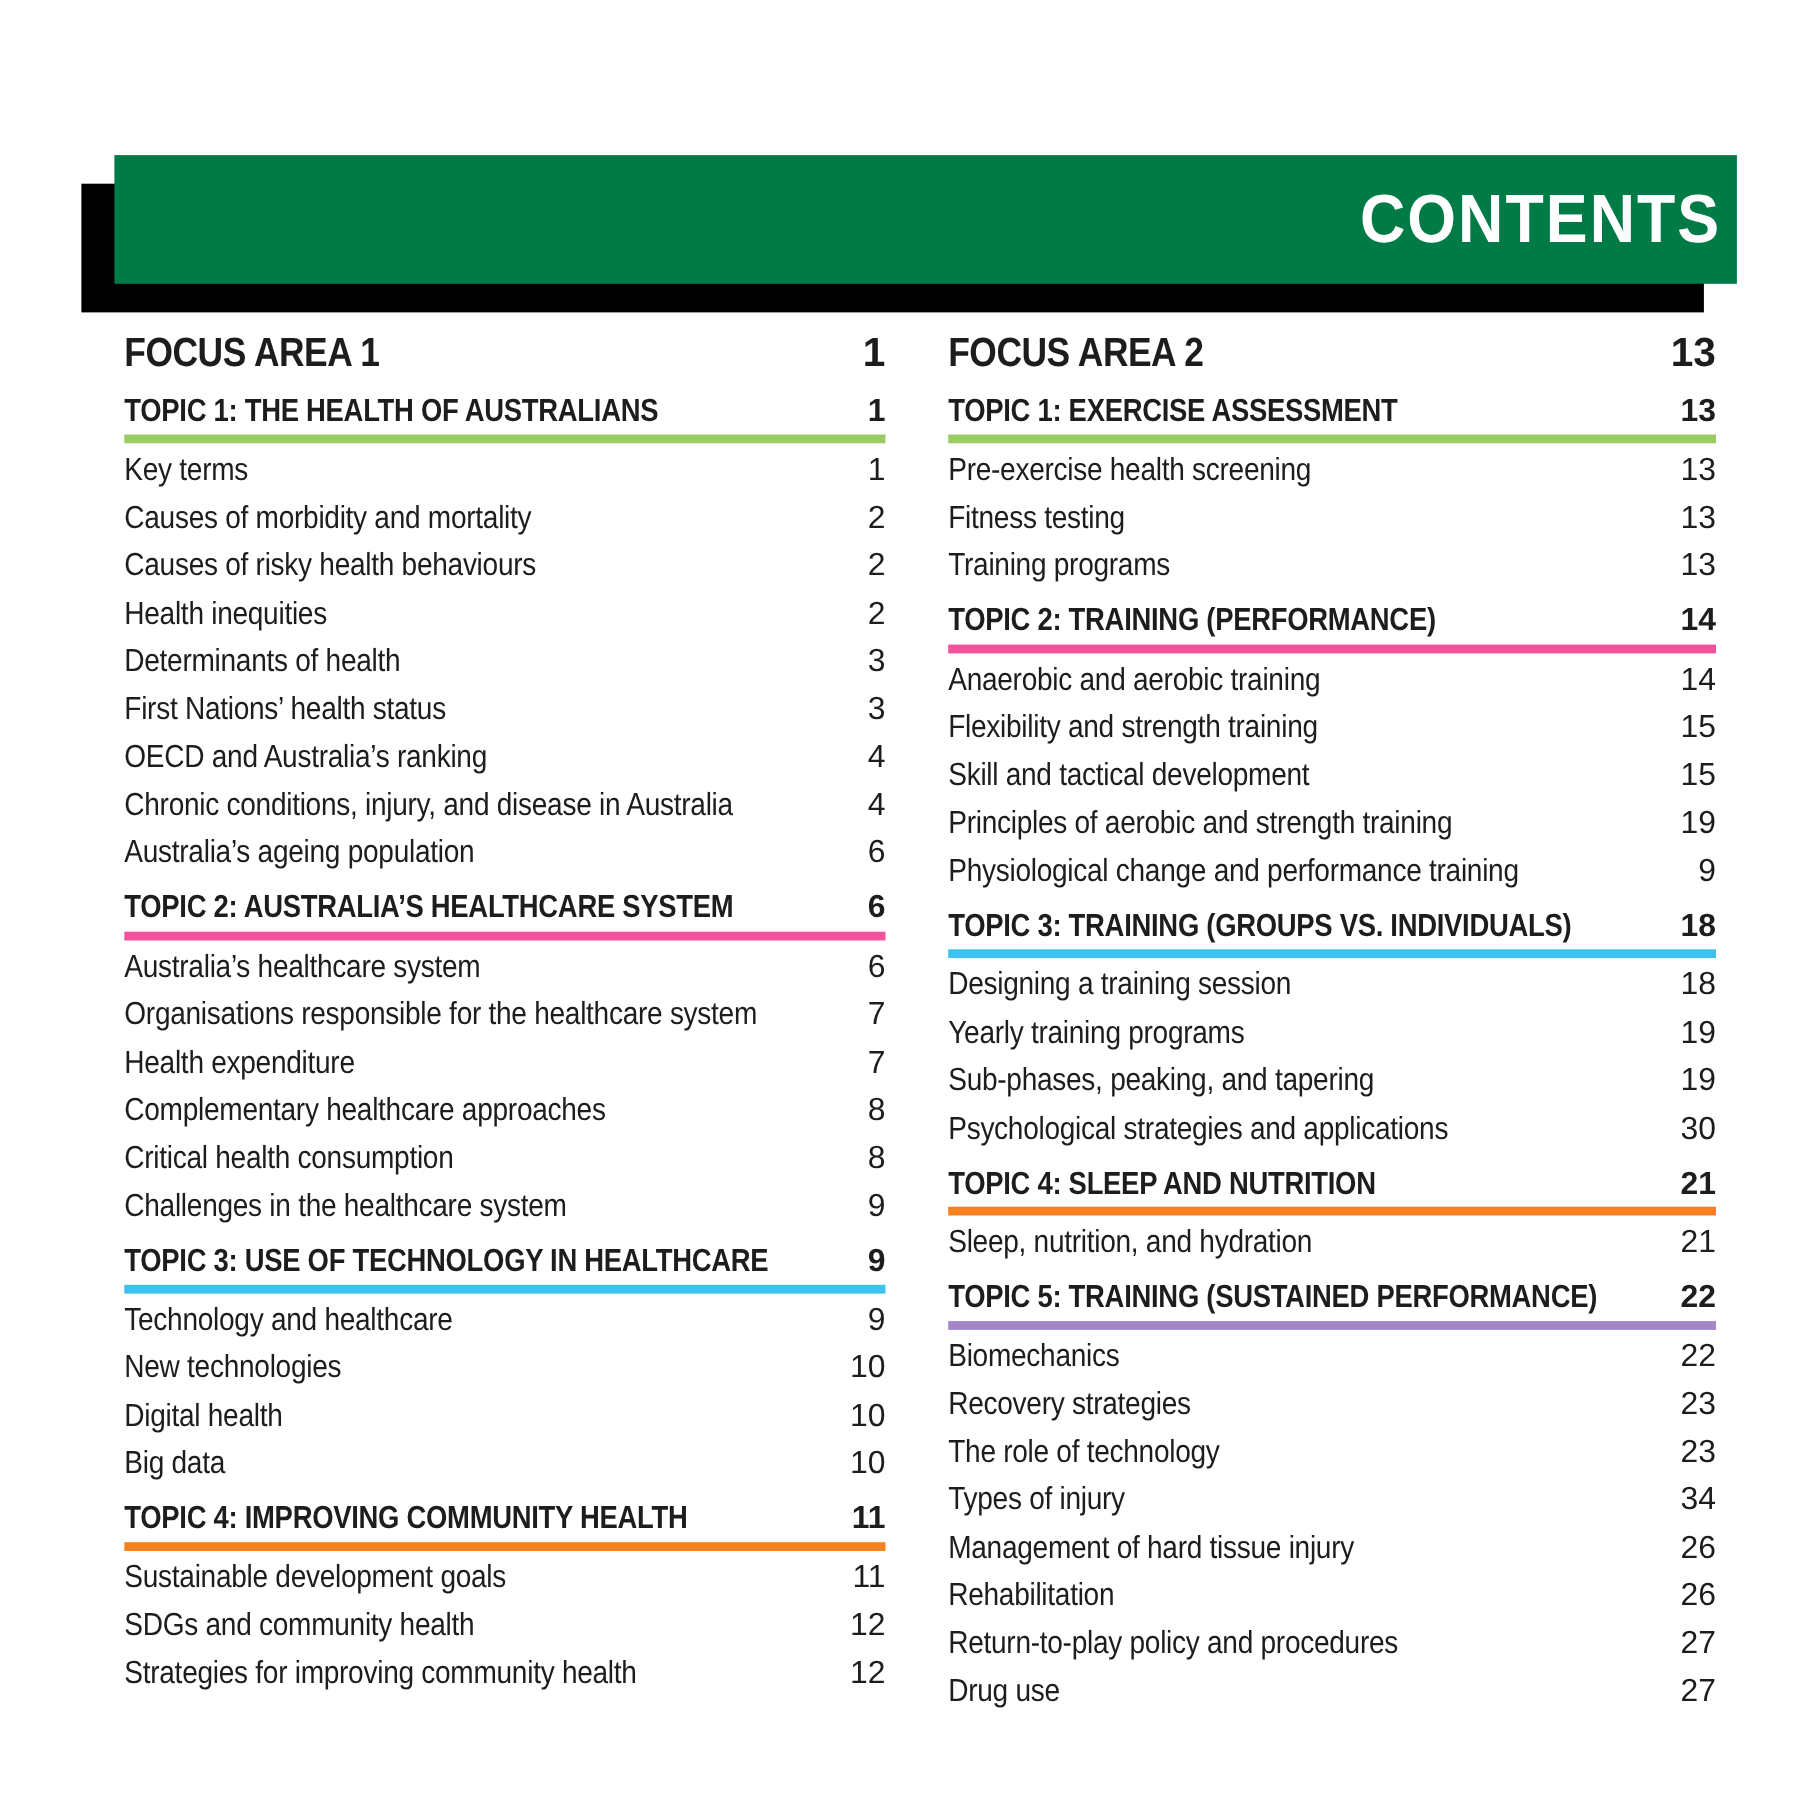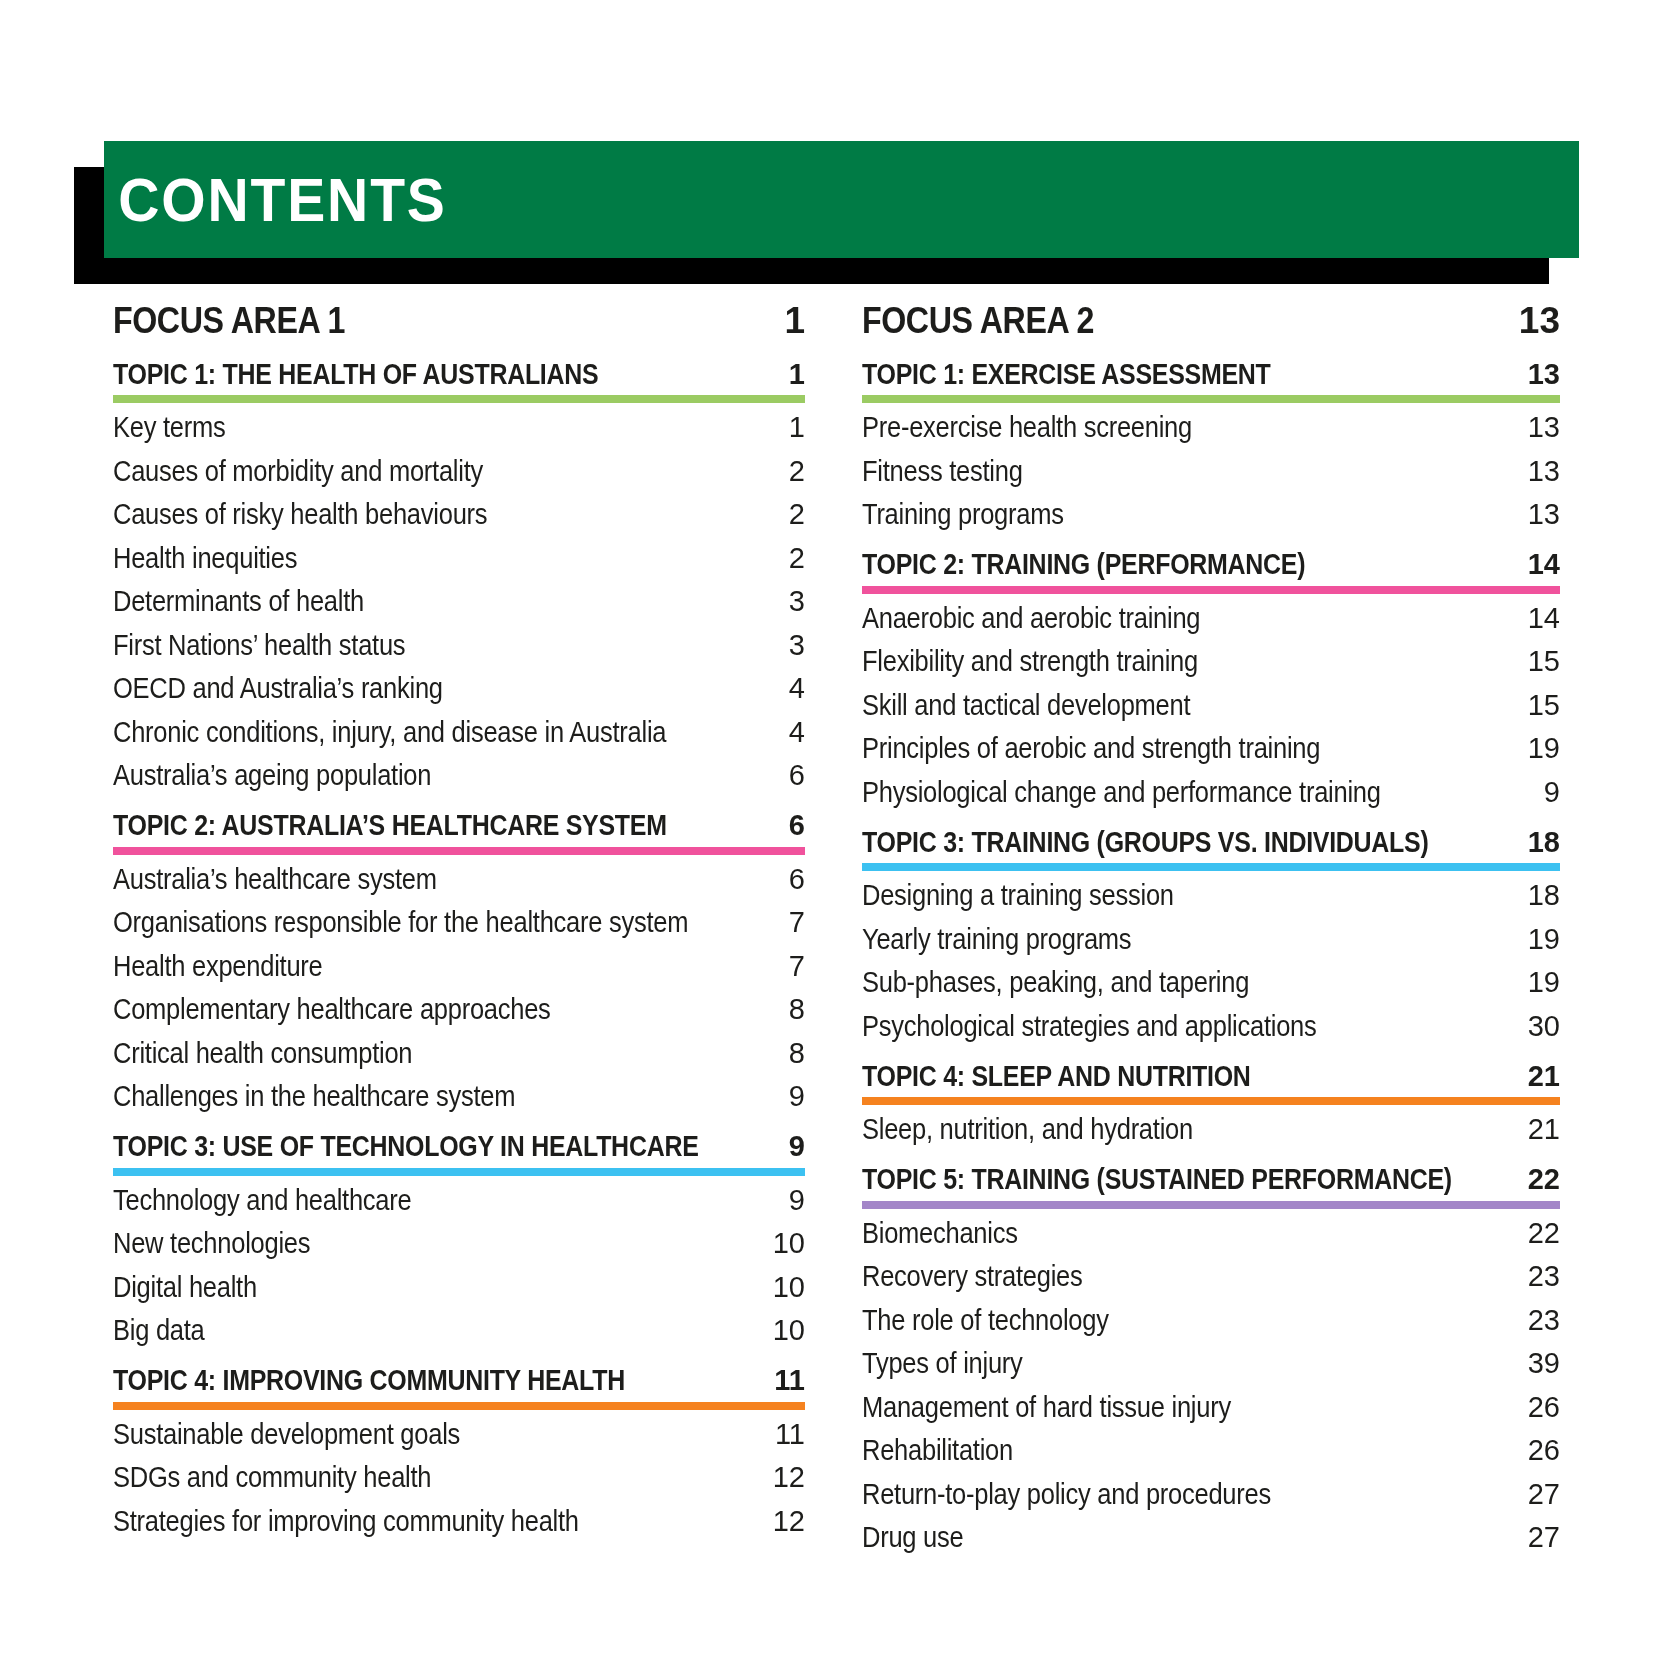--- a/index.html
+++ b/index.html
@@ -31,21 +31,21 @@
   }
   .banner {
     position: absolute;
     left: 104px;
     top: 0;
     width: 1475px;
     height: 117px;
     background: #007B45;
     display: flex;
     align-items: center;
-    justify-content: flex-start;
+    justify-content: flex-end;
   }
   .banner-title {
     color: #ffffff;
     font-weight: bold;
     font-size: 62px;
     letter-spacing: 2px;
     transform: scaleX(0.92);
     white-space: nowrap;
   }
 
@@ -422,21 +422,21 @@
     <span class="entry-page">23</span>
   </div>
 
   <div class="entry">
     <span class="entry-label">The role of technology</span>
     <span class="entry-page">23</span>
   </div>
 
   <div class="entry">
     <span class="entry-label">Types of injury</span>
-    <span class="entry-page">39</span>
+    <span class="entry-page">34</span>
   </div>
 
 
   <div class="entry">
     <span class="entry-label">Management of hard tissue injury</span>
     <span class="entry-page">26</span>
   </div>
 
   <div class="entry">
     <span class="entry-label">Rehabilitation</span>

